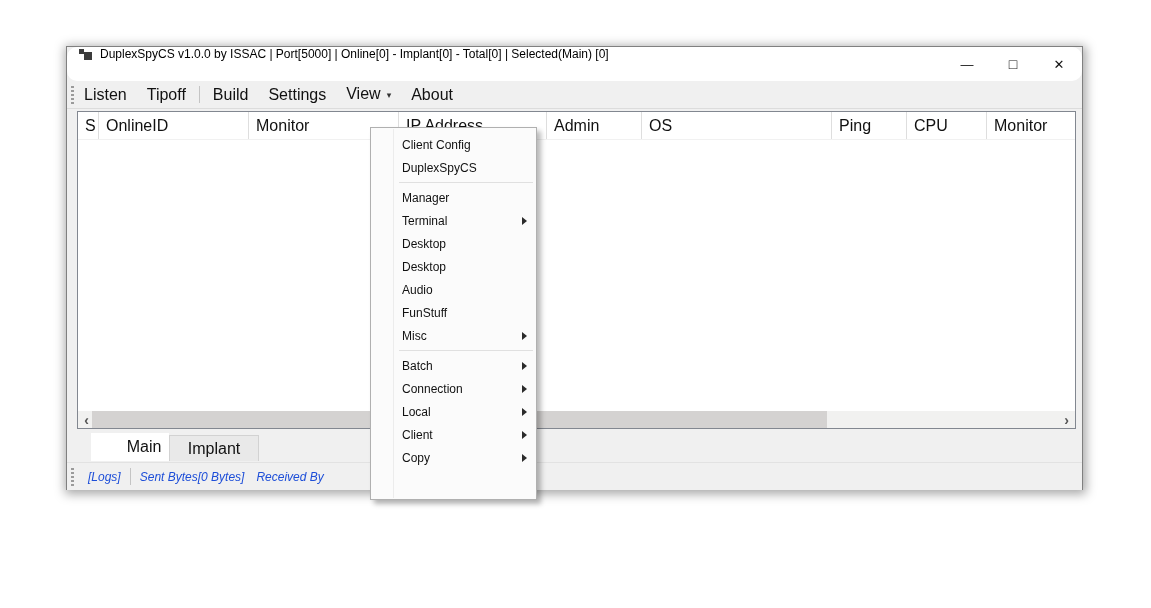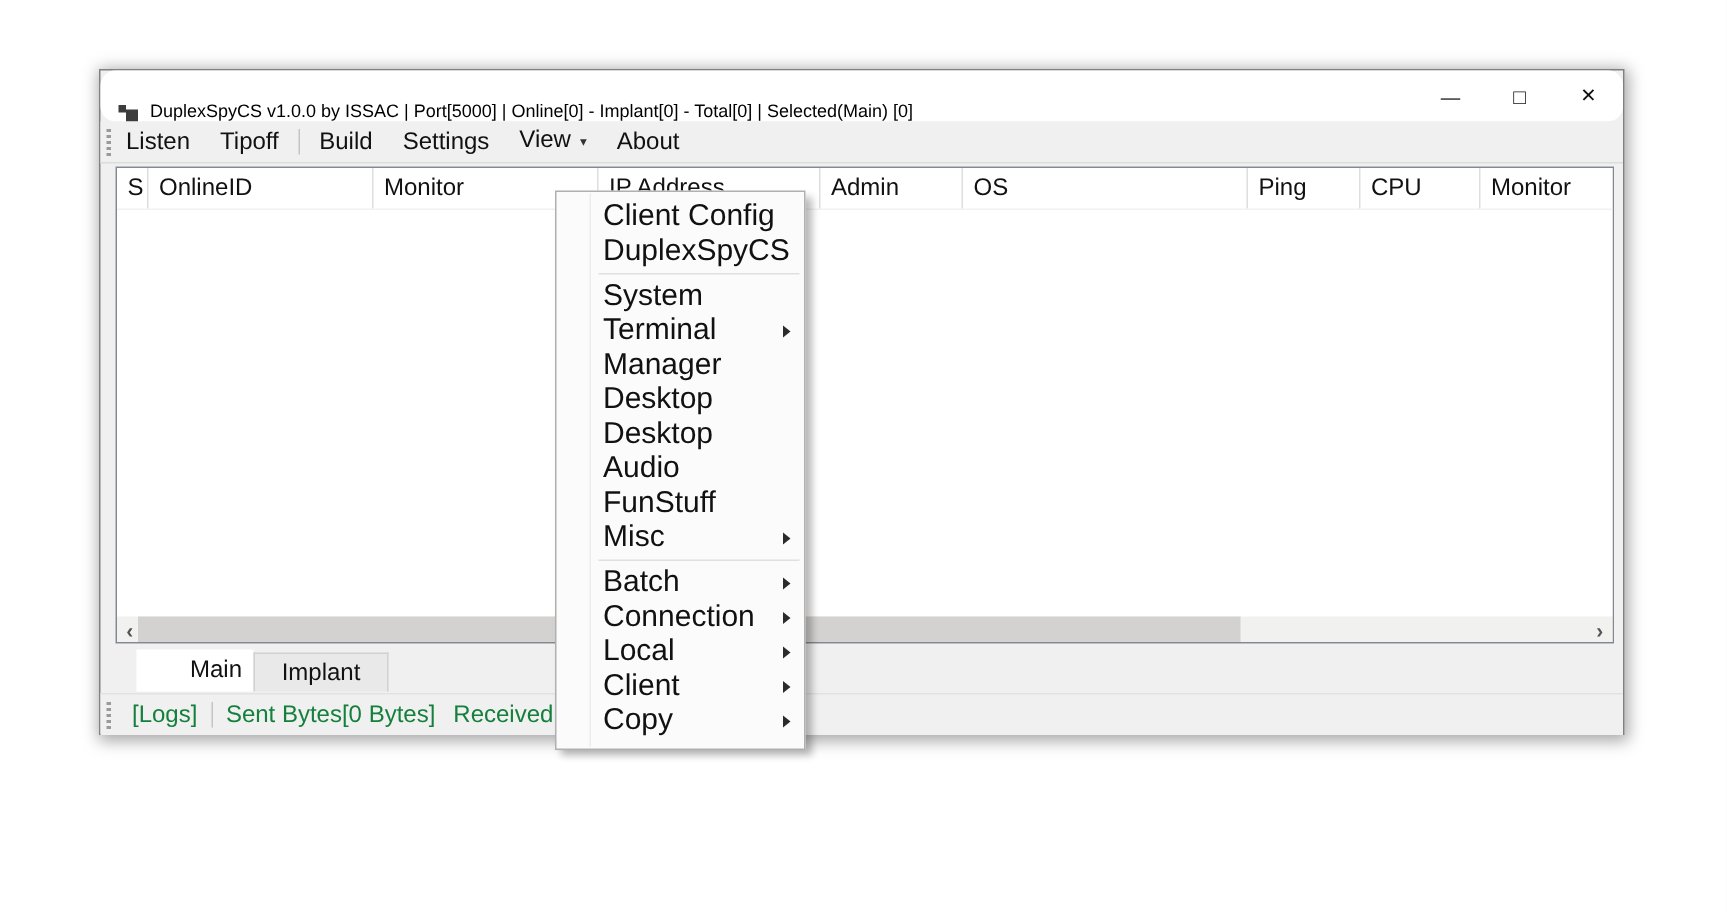--- a/index.html
+++ b/index.html
@@ -7,21 +7,21 @@
     font-family:"Liberation Sans","DejaVu Sans",sans-serif; color:#1a1a1a; }
   #canvas { position:relative; width:1151px; height:608px; background:#ffffff; }
 
   
   .app-window { position:absolute; left:66px; top:46px; width:1017px; height:444px;
     background:#f0f0f0; border:1px solid #808080;
     box-shadow:1px 2px 10px 2px rgba(0,0,0,0.35); }
 
   
   .titlebar { position:absolute; left:0; top:0; right:0; height:34px; background:#ffffff;
-    display:flex; align-items:flex-end;border-radius:10px; }
+    display:flex; align-items:flex-start;border-radius:10px; }
   .app-icon { position:relative; width:13px; height:13px; margin-left:12px; }
   .app-icon .sq1 { position:absolute; left:0; top:2px; width:5px; height:5px; background:#3c3c3c; }
   .app-icon .sq2 { position:absolute; left:5px; top:5px; width:8px; height:8px; background:#3c3c3c; }
   .title-text { margin-left:8px; font-size:12px; color:#000; white-space:nowrap; }
   .win-controls { margin-left:auto; display:flex; height:100%; }
   .win-btn { width:46px; height:100%; display:flex; align-items:center; justify-content:center;
     font-size:13px; color:#111; cursor:default; }
   .win-btn.max { font-size:14px; }
 
   
@@ -52,32 +52,32 @@
   
   .tabstrip { position:absolute; left:10px; top:386px; height:28px; right:8px; display:flex; align-items:flex-end; }
   .tab { height:26px; display:flex; align-items:center; justify-content:center;
     font-size:16px; color:#111; }
   .tab.selected { background:#ffffff; width:78px; margin-left:14px; height:28px;padding-left:28px; }
   .tab.unselected { background:#e9e9e9; border:1px solid #d2d2d2; border-bottom:none; width:90px; }
 
   
   .statusbar { position:absolute; left:0; right:0; top:415px; height:28px; background:#f0f0f0;
     border-top:1px solid #e2e2e2; display:flex; align-items:center; }
-  .status-text { font-size:16px; color:#15803d; white-space:nowrap; }
+  .status-text { font-size:12px; color:#1d4ed8; white-space:nowrap;font-style:italic; }
   .status-logs { margin-left:14px; }
   .status-sep { width:1px; height:17px; background:#c4c4c4; margin:0 9px 0 9px; }
   .status-received { margin-left:12px; }
 
   
   .context-menu { position:absolute; left:370px; top:127px; width:167px; height:373px;
     background:#fbfbfb; border:1px solid #b0b0b0; z-index:20;
     box-shadow:4px 4px 5px rgba(0,0,0,0.28); padding:5px 0 4px 0; }
   .cm-gutter { position:absolute; left:22px; top:1px; bottom:1px; width:1px; background:#ececec; }
   .cm-item { position:relative; height:23px; display:flex; align-items:center;
-    padding-left:31px; padding-right:8px; font-size:20px; color:#111; white-space:nowrap; }
+    padding-left:31px; padding-right:8px; font-size:12px; color:#111; white-space:nowrap; }
   .cm-sep { height:1px; background:#e0e0e0; margin:3px 3px 3px 28px; }
   .cm-arrow { position:absolute; right:9px; top:50%; transform:translateY(-50%);
     width:0; height:0; border-left:5px solid #2b2b2b;
     border-top:4px solid transparent; border-bottom:4px solid transparent; }
 </style>
 </head>
 <body>
 
 <div id="canvas">
 
@@ -148,26 +148,25 @@
       <div class="status-text status-received">Received By</div>
     </div>
 
   </div>
 
   <div class="context-menu">
     <div class="cm-gutter"></div>
     <div class="cm-item">Client Config</div>
     <div class="cm-item">DuplexSpyCS</div>
     <div class="cm-sep"></div>
-    <div class="cm-item">System</div>
+    <div class="cm-item">Manager</div>
     <div class="cm-item">
       <span>Terminal</span>
       <span class="cm-arrow"></span>
     </div>
-    <div class="cm-item">Manager</div>
     <div class="cm-item">Desktop</div>
     <div class="cm-item">Desktop</div>
     <div class="cm-item">Audio</div>
     <div class="cm-item">FunStuff</div>
     <div class="cm-item">
       <span>Misc</span>
       <span class="cm-arrow"></span>
     </div>
     <div class="cm-sep"></div>
     <div class="cm-item">

